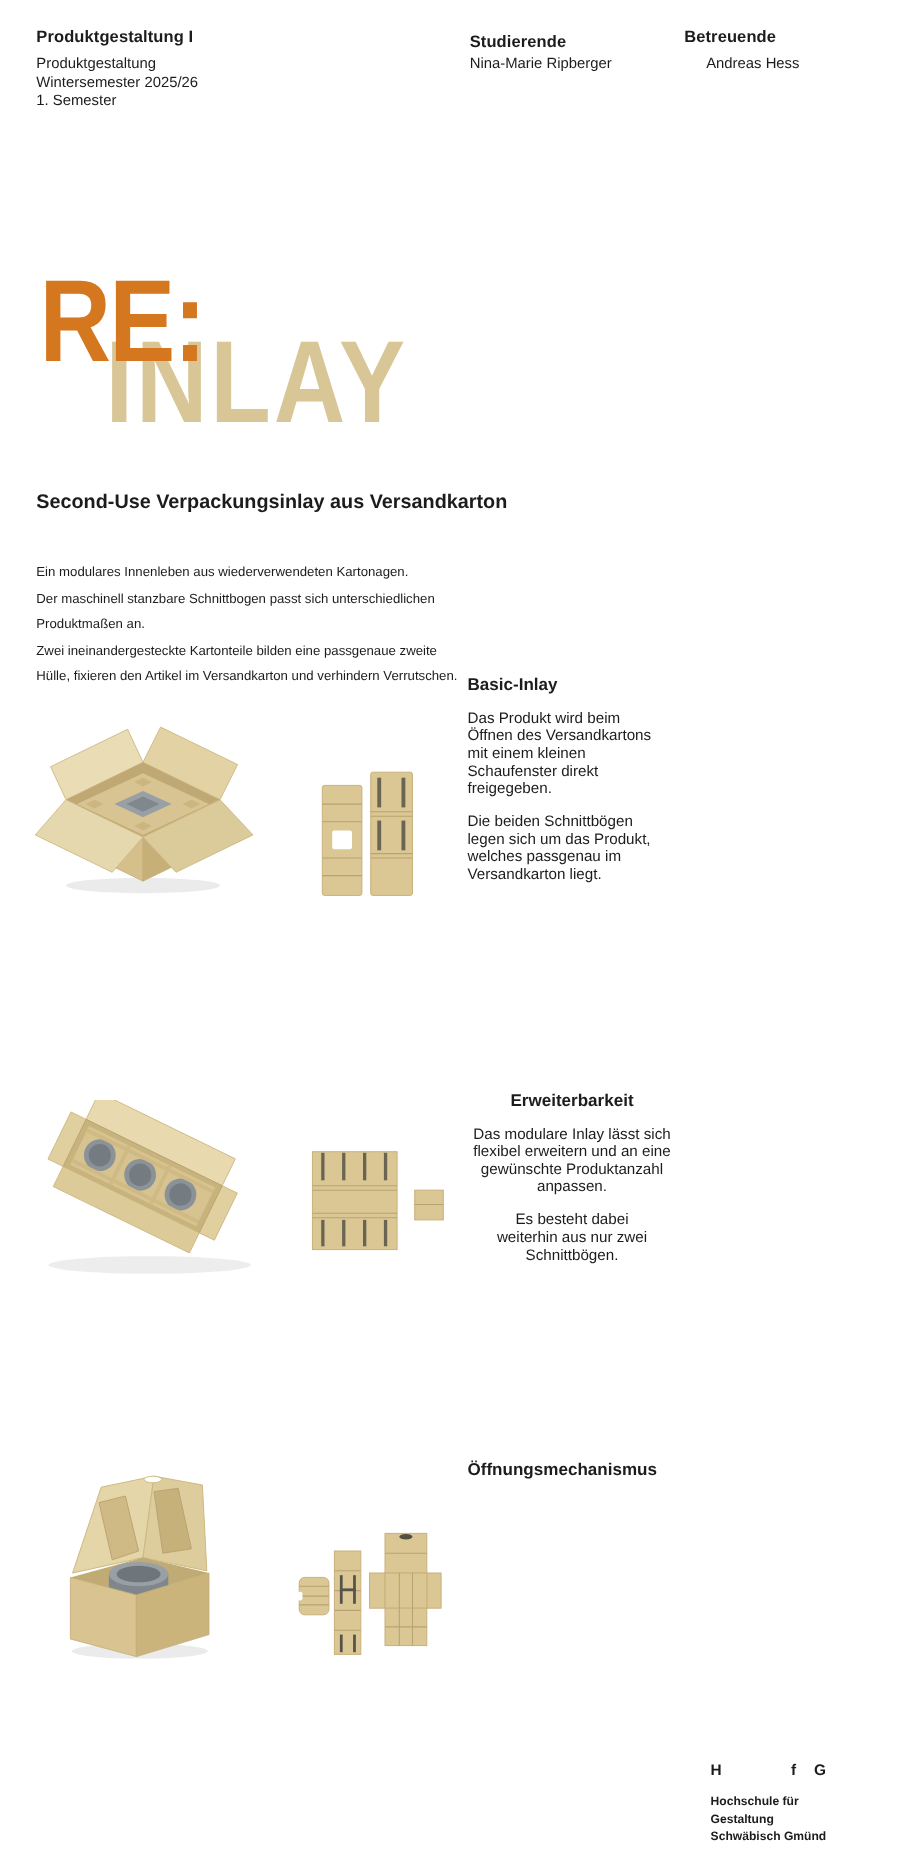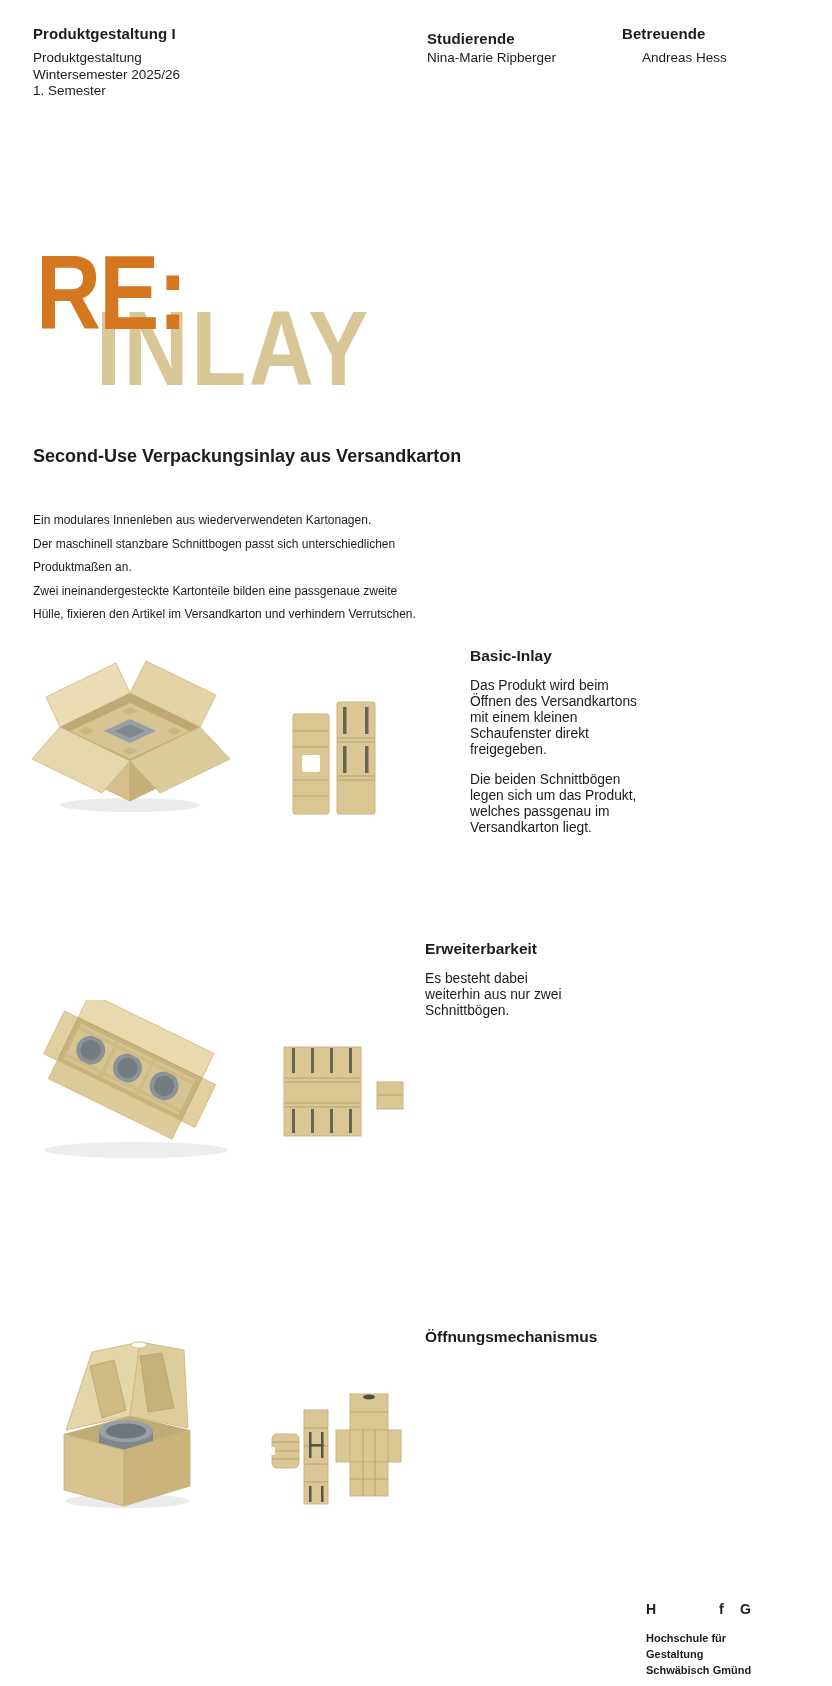--- a/index.html
+++ b/index.html
@@ -21,22 +21,22 @@
   #h-supervisor-name{left:622px;top:50px;margin-left:20px;}
   
   .big{font-weight:700;line-height:1;letter-spacing:-2px;transform-origin:left top;}
   #title-inlay{left:96px;top:295px;font-size:106px;color:#D9C697;transform:scaleX(.85);letter-spacing:3px;z-index:1;}
   #title-re{left:36px;top:239px;font-size:106px;color:#D4771F;transform:scaleX(.85);z-index:2;}
   
   #subtitle{left:33px;top:446px;font-size:18px;font-weight:700;}
   #intro-body{left:33px;top:509px;width:600px;font-size:12px;line-height:23.5px;}
   
   .section{left:425px;width:190px;}
-  #section-0{top:647px;margin-left:45px;}
-  #section-1{top:940px;}
+  #section-0{top:614px;}
+  #section-1{top:992px;text-align:center;}
   #section-2{top:1328px;}
   .sec-heading{font-size:15.5px;font-weight:700;margin:0 0 13px 0;}
   .sec-para{font-size:13.8px;line-height:16px;margin:0 0 14px 0;}
   
   #g-basic-box{left:30px;top:655px;}
   #g-basic-dieline{left:285px;top:700px;}
   #g-expand-box{left:18px;top:1000px;}
   #g-expand-dieline{left:283px;top:1046px;}
   #g-open-box{left:42px;top:1338px;}
   #g-open-dieline{left:270px;top:1392px;}
@@ -123,20 +123,24 @@
     <g fill="#6A6553">
       <rect x="58" y="7" width="3.5" height="27"></rect>
       <rect x="80" y="7" width="3.5" height="27"></rect>
       <rect x="58" y="46" width="3.5" height="27"></rect>
       <rect x="80" y="46" width="3.5" height="27"></rect>
     </g>
   </svg>
 
   <div class="abs section" id="section-1">
     <div class="sec-heading">Erweiterbarkeit</div>
+    <div class="sec-para pre">Das modulare Inlay lässt sich
+flexibel erweitern und an eine
+gewünschte Produktanzahl
+anpassen.</div>
     <div class="sec-para pre">Es besteht dabei
 weiterhin aus nur zwei
 Schnittbögen.</div>
   </div>
 
   <svg class="abs" id="g-expand-box" width="235" height="162" viewBox="0 0 235 162">
     <ellipse cx="118" cy="150" rx="92" ry="8" fill="#000000" opacity="0.07"></ellipse>
     <g transform="translate(18,0) scale(0.85) rotate(26 112 80)">
       <rect x="30" y="22" width="162" height="32" fill="#E8D9AE" stroke="#CDB780" stroke-width="0.9"></rect>
       <rect x="12" y="54" width="20" height="56" fill="#E0CF9F" stroke="#CDB780" stroke-width="0.9"></rect>

